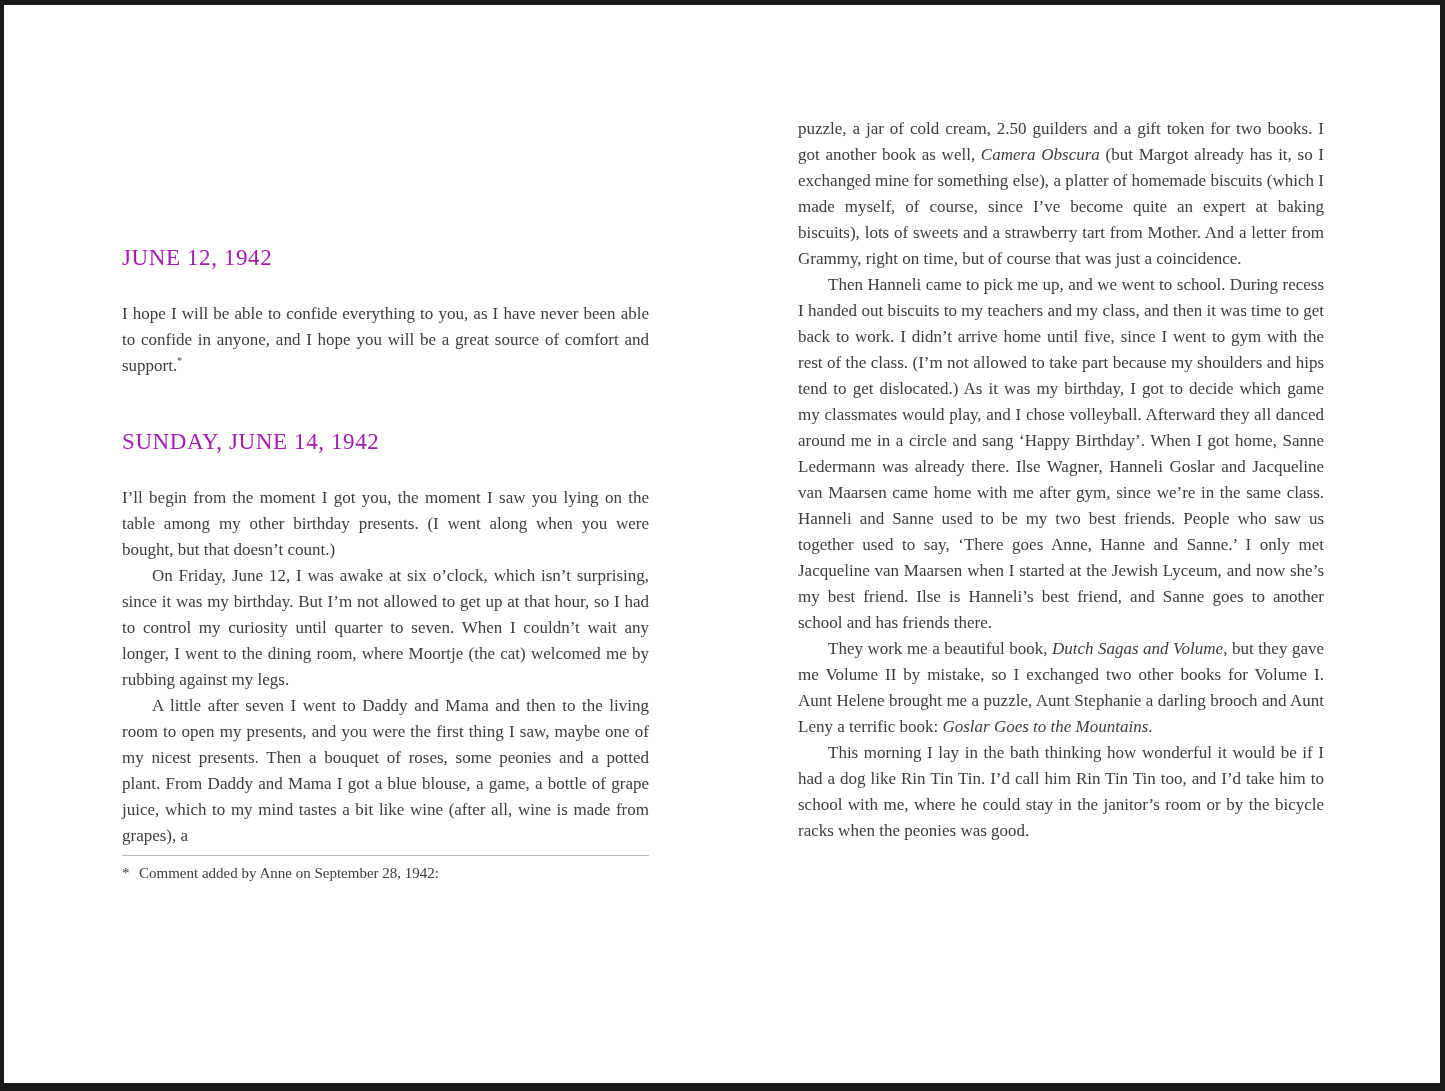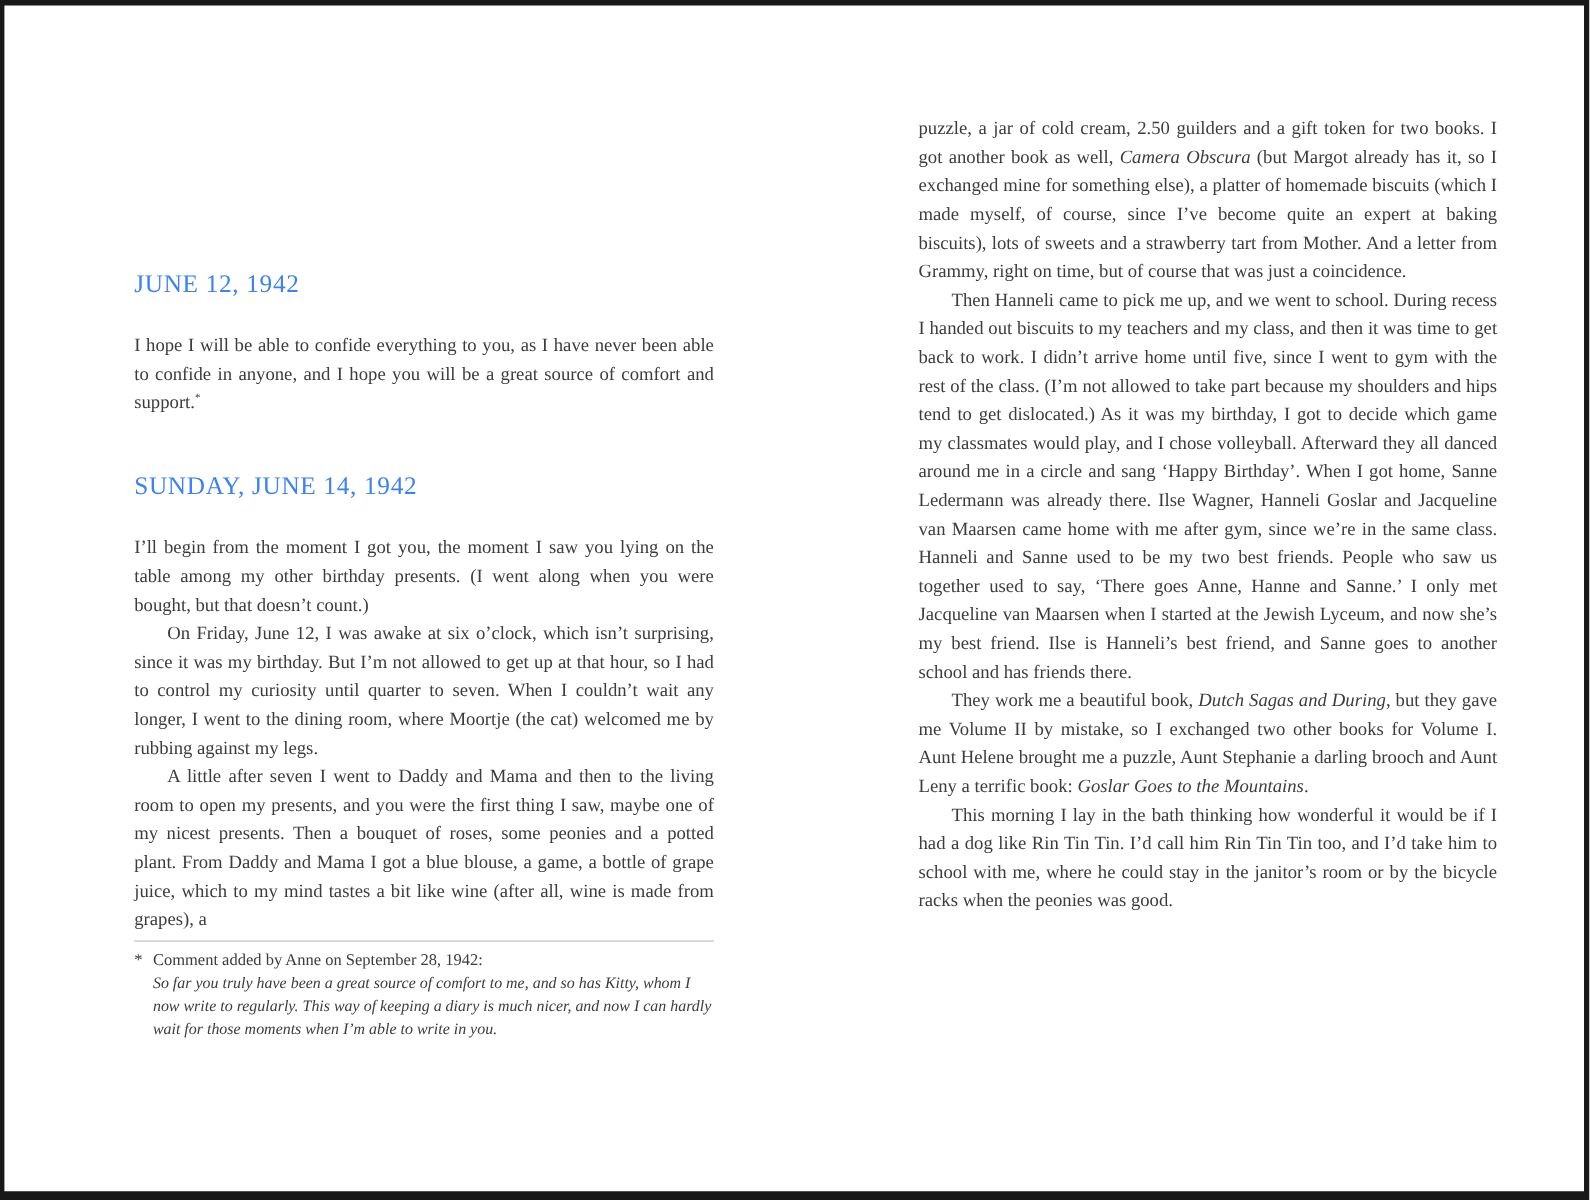--- a/index.html
+++ b/index.html
@@ -15,29 +15,29 @@
     position: absolute; inset: 0;
     border-style: solid;
     border-color: #181818;
     border-width: 5px 5px 8px 4px;
     box-sizing: border-box;
     pointer-events: none;
   }
   .col { position: absolute; }
   #left-main  { left: 122px; top: 243px; width: 527px; }
   #left-footnote { left: 122px; top: 855px; width: 527px; }
-  #right-main { left: 798px; top: 104px; width: 526px; margin-left: 37px; }
+  #right-main { left: 798px; top: 116px; width: 526px; }
 
   h2.entry-heading {
     font-size: 23px;
     font-weight: 400;
     letter-spacing: 0.6px;
     line-height: 30px;
     margin: 48px 0 28px 0;
-    color: #3b82f6;
+    color: #a21caf;
   }
   section:first-child h2.entry-heading { margin-top: 0; }
 
   p.body-par {
     margin: 0;
     font-size: 17px;
     line-height: 26px;
     text-align: justify;
     hyphens: none;
   }
@@ -86,24 +86,23 @@
     </div>
 </div>
 
 <div id="left-footnote" class="col">
   <hr class="fn-rule">
   <div class="fn-head">
     <span class="fn-marker">*</span>
     <span class="fn-label">Comment added by Anne on September 28, 1942:</span>
   </div>
   <div class="fn-italics" id="fn-italics">
-      <p>So far you truly have been a great source of comfort to me, and so has Kitty, whom I now write to regularly. This way of keeping a diary is much nicer, and now I can hardly wait for those moments when I’m able to write in you.</p>
     </div>
 </div>
 
 <div id="right-main" class="col">
   <div id="right-paragraphs">
       <p class="body-par"><span>puzzle, a jar of cold cream, 2.50 guilders and a gift token for two books. I got another book as well, </span><em>Camera Obscura</em><span> (but Margot already has it, so I exchanged mine for something else), a platter of homemade biscuits (which I made myself, of course, since I’ve become quite an expert at baking biscuits), lots of sweets and a strawberry tart from Mother. And a letter from Grammy, right on time, but of course that was just a coincidence.</span></p>
       <p class="body-par indent"><span>Then Hanneli came to pick me up, and we went to school. During recess I handed out biscuits to my teachers and my class, and then it was time to get back to work. I didn’t arrive home until five, since I went to gym with the rest of the class. (I’m not allowed to take part because my shoulders and hips tend to get dislocated.) As it was my birthday, I got to decide which game my classmates would play, and I chose volleyball. Afterward they all danced around me in a circle and sang ‘Happy Birthday’. When I got home, Sanne Ledermann was already there. Ilse Wagner, Hanneli Goslar and Jacqueline van Maarsen came home with me after gym, since we’re in the same class. Hanneli and Sanne used to be my two best friends. People who saw us together used to say, ‘There goes Anne, Hanne and Sanne.’ I only met Jacqueline van Maarsen when I started at the Jewish Lyceum, and now she’s my best friend. Ilse is Hanneli’s best friend, and Sanne goes to another school and has friends there.</span></p>
-      <p class="body-par indent"><span>They work me a beautiful book, </span><em>Dutch Sagas and During</em><span>, but they gave me Volume II by mistake, so I exchanged two other books for Volume I. Aunt Helene brought me a puzzle, Aunt Stephanie a darling brooch and Aunt Leny a terrific book: </span><em>Goslar Goes to the Mountains</em><span>.</span></p>
+      <p class="body-par indent"><span>They work me a beautiful book, </span><em>Dutch Sagas and Volume</em><span>, but they gave me Volume II by mistake, so I exchanged two other books for Volume I. Aunt Helene brought me a puzzle, Aunt Stephanie a darling brooch and Aunt Leny a terrific book: </span><em>Goslar Goes to the Mountains</em><span>.</span></p>
       <p class="body-par indent"><span>This morning I lay in the bath thinking how wonderful it would be if I had a dog like Rin Tin Tin. I’d call him Rin Tin Tin too, and I’d take him to school with me, where he could stay in the janitor’s room or by the bicycle racks when the peonies was good.</span></p>
     </div>
 </div>
 
 </body></html>

